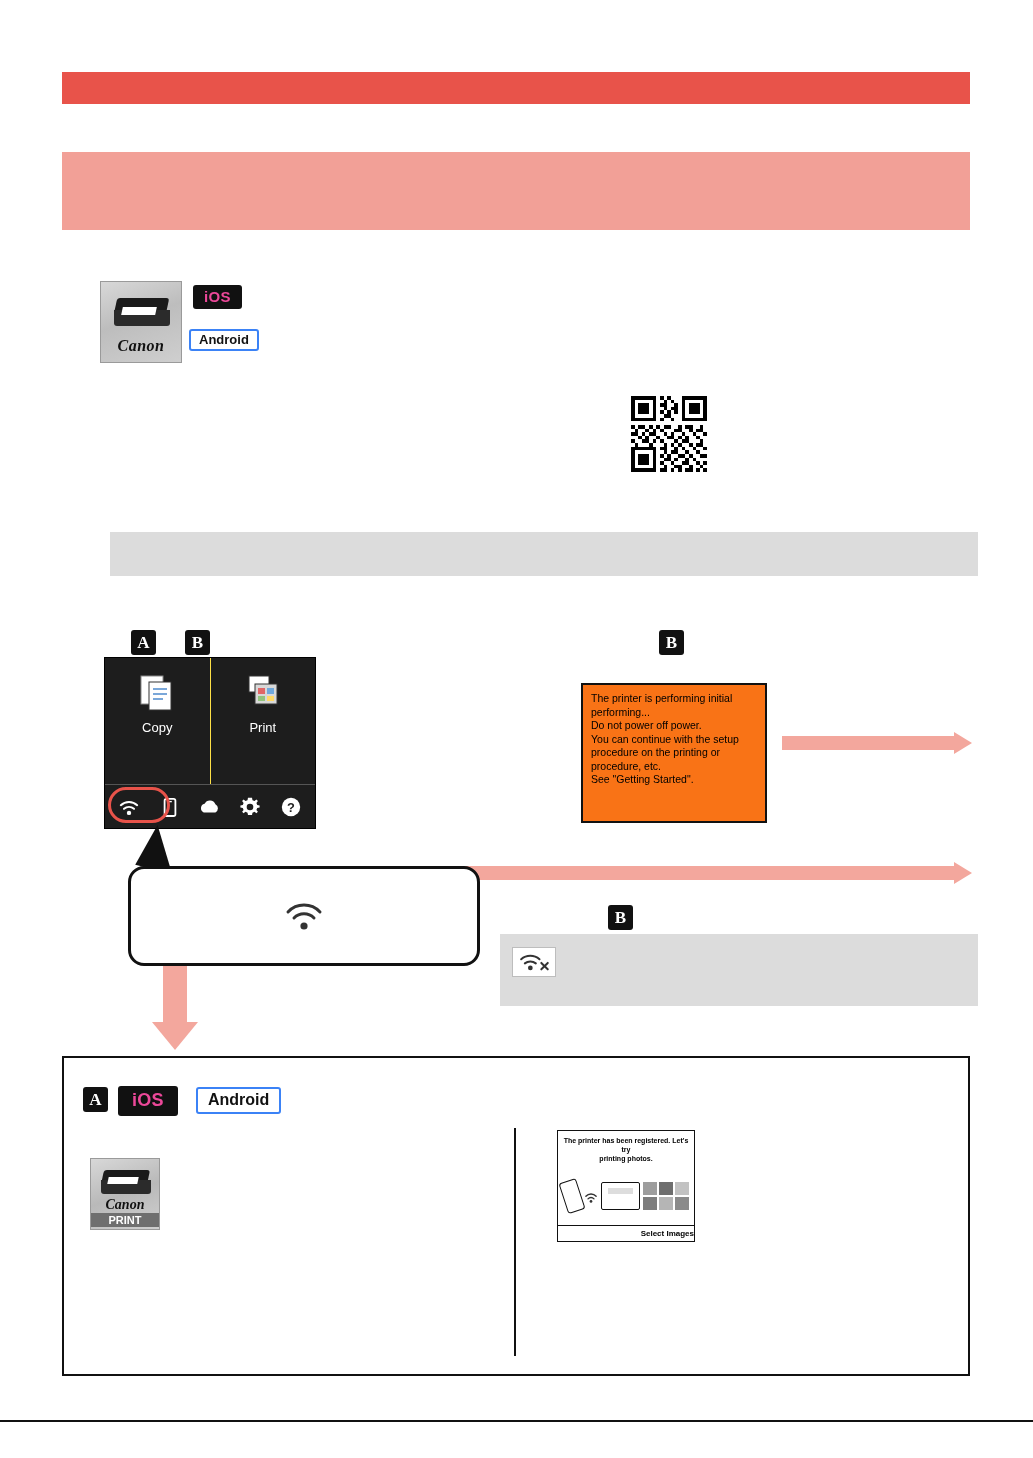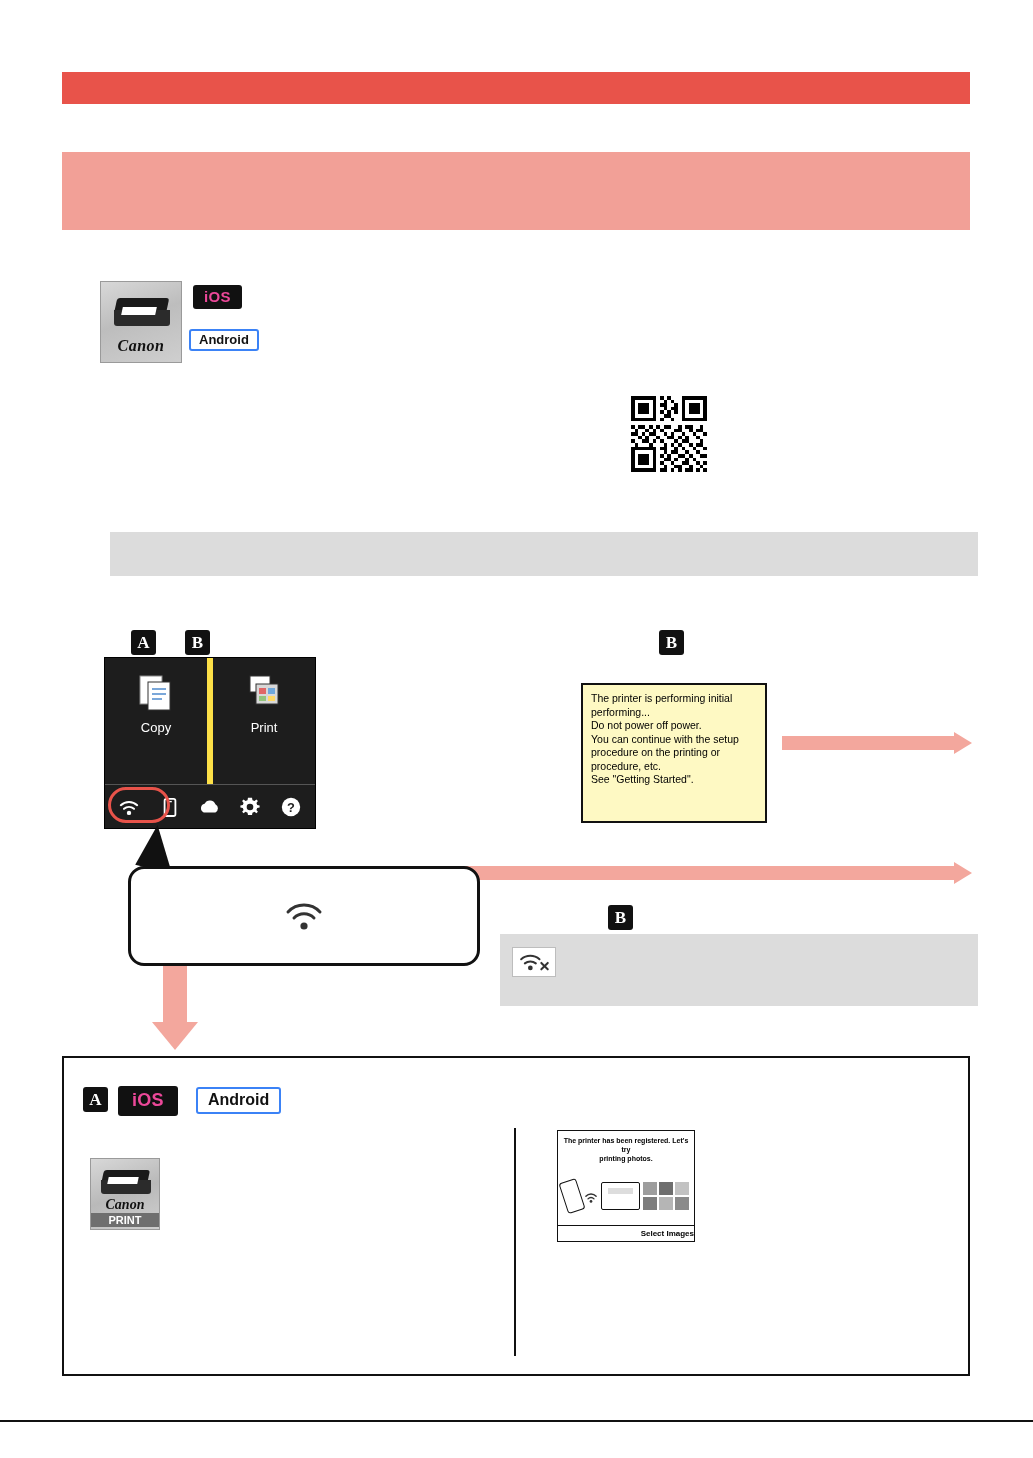--- a/index.html
+++ b/index.html
@@ -164,21 +164,21 @@
     background: #1d1d1d;
     border: 1px solid #000;
     box-sizing: border-box;
   }
   .lcd-top {
     display: flex;
     height: 126px;
   }
   .lcd-tile {
     flex: 1;
-    border-right: 6px solid #fde047;
+    border-right: 1px solid #fde047;
     display: flex;
     flex-direction: column;
     align-items: center;
     justify-content: flex-start;
     padding-top: 14px;
     box-sizing: border-box;
   }
   .lcd-tile:last-child { border-right: none; }
   .lcd-tile .glyph {
     width: 40px;
@@ -304,21 +304,21 @@
     border-top: 28px solid #f3a79d;
   }
 
   
   .msg-screen {
     position: absolute;
     left: 581px;
     top: 683px;
     width: 186px;
     height: 140px;
-    background: #fef9c3;
+    background: #f97316;
     border: 2px solid #111;
     box-sizing: border-box;
     padding: 7px 8px;
     font-size: 10.5px;
     line-height: 13.5px;
     color: #000;
   }
   .msg-screen .line { white-space: nowrap; }
 
   

